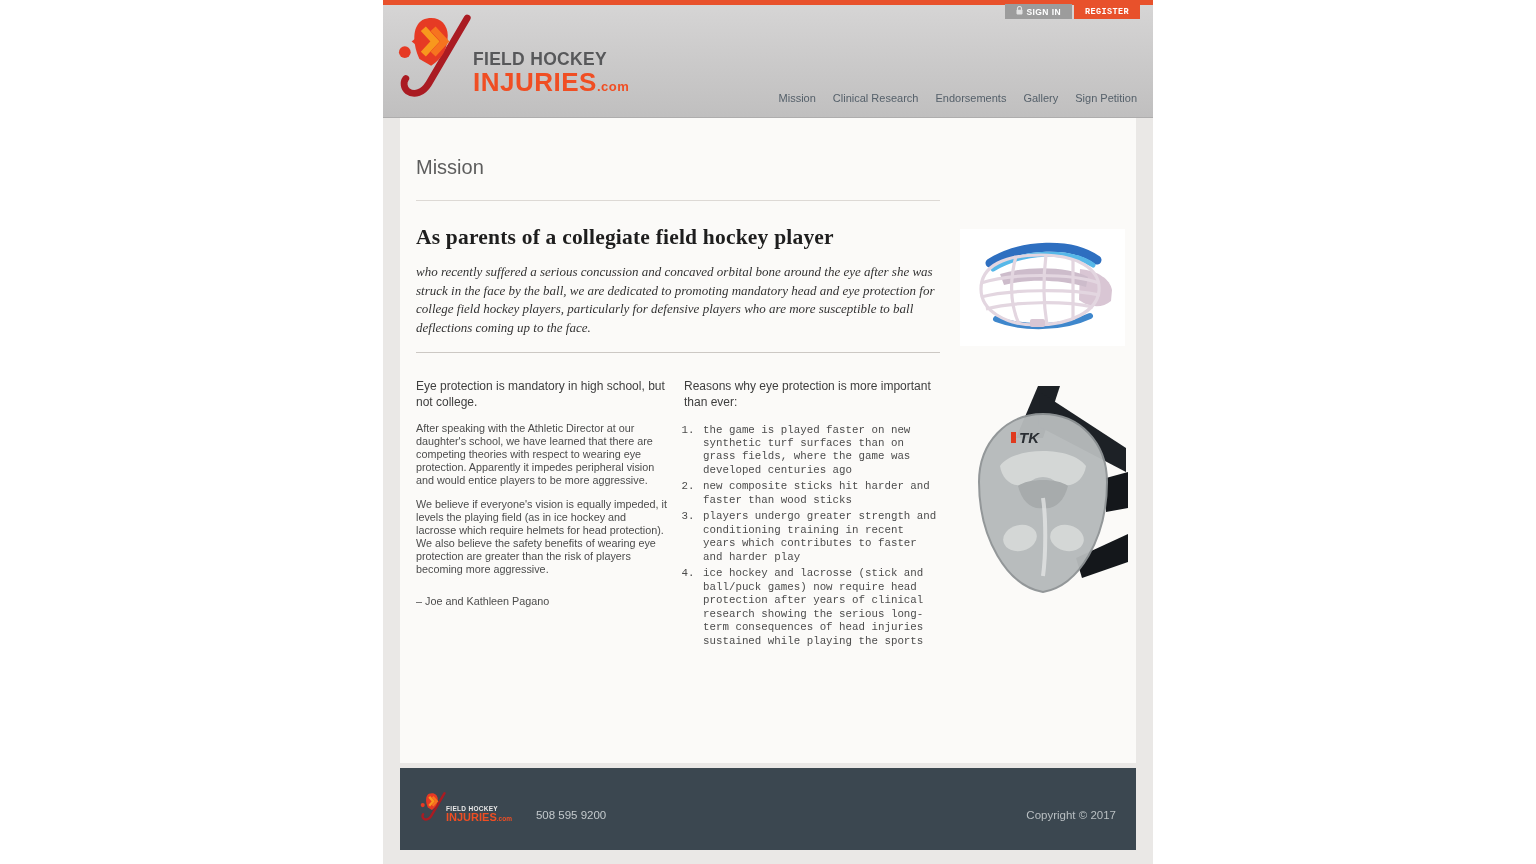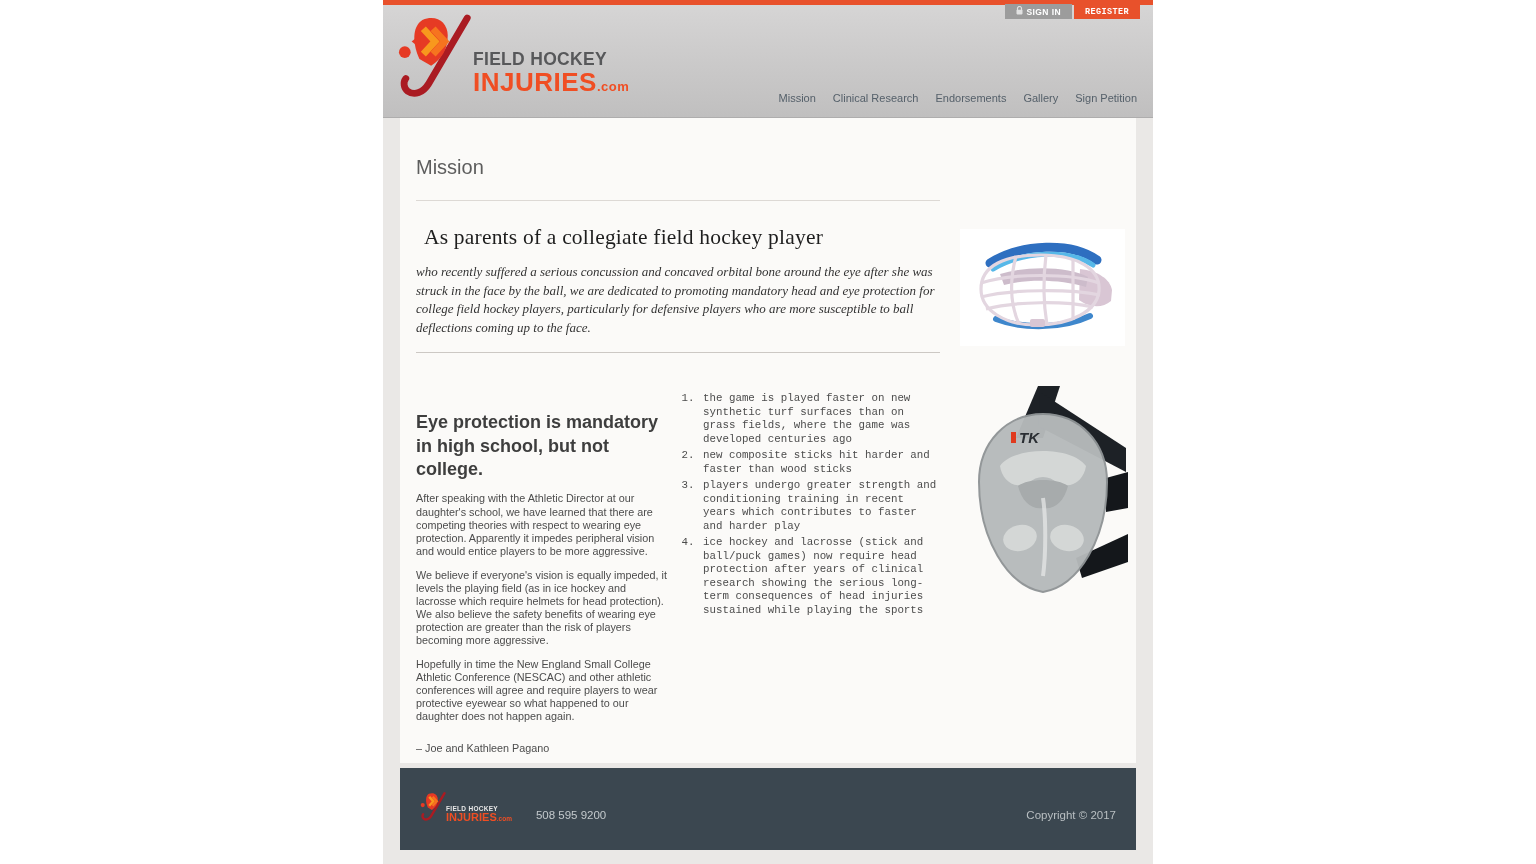--- a/index.html
+++ b/index.html
@@ -29,28 +29,28 @@
 
   
   .body-bg { background:#eae8e6; padding:0 17px 14px 17px; }
   .card { background:#fbfaf8; height:645px; padding:30px 12px 0 16px; margin-bottom:5px; }
   h1.page-title { font-size:20px; font-weight:400; color:#5d5d5d; margin-top:8px; }
   .divider { border:none; border-top:1px solid #ddd9d5; width:524px; margin-top:21px; }
   .divider2 { border:none; border-top:1px solid #ccc8c4; width:524px; margin-top:15px; }
 
   .main-row { display:flex; margin-top:24px; }
   .text-area { width:524px; }
-  h2.serif-head { font-family:"Liberation Serif", serif; font-size:21.5px; font-weight:400;
-                  color:#1e1e1e; letter-spacing:.2px;margin-left:8px; }
+  h2.serif-head { font-family:"Liberation Serif", serif; font-size:21.5px; font-weight:700;
+                  color:#1e1e1e; letter-spacing:.2px; }
   p.lede { font-family:"Liberation Serif", serif; font-style:italic; font-size:13px;
            line-height:1.43; color:#333; margin-top:13px; }
   .cols { display:flex; margin-top:26px; }
   .col-left { width:252px; margin-right:16px; }
   .col-right { width:256px; }
-  h3.col-head { font-size:18px; font-weight:700; color:#3e3e3e; line-height:1.3;margin-top:32px; }
+  h3.col-head { font-size:12px; font-weight:400; color:#3e3e3e; line-height:1.3; }
   .col-left p { font-size:10.8px; line-height:1.21; color:#4c4c4c; margin-top:11px; }
   p.signature { margin-top:19px; }
   .col-right ol { margin-top:13px; padding-left:17px;font-family:Liberation Mono, monospace; }
   .col-right li { font-size:10.8px; line-height:1.25; color:#4c4c4c; margin-bottom:3px; padding-left:2px; }
 
   .images-col { width:172px; margin-left:20px; }
   .goggles-box { width:165px; height:117px; background:#ffffff; margin-top:4px; }
   .mask-box { width:170px; height:215px; margin-top:40px; margin-left:-2px;text-align:center; }
 
   
@@ -122,24 +122,24 @@
         <div class="text-area">
           <h2 class="serif-head">As parents of a collegiate field hockey player</h2>
           <p class="lede">who recently suffered a serious concussion and concaved orbital bone around the eye after she was struck in the face by the ball, we are dedicated to promoting mandatory head and eye protection for college field hockey players, particularly for defensive players who are more susceptible to ball deflections coming up to the face.</p>
           <hr class="divider2">
 
           <div class="cols">
             <div class="col-left">
               <h3 class="col-head">Eye protection is mandatory in high school, but not college.</h3>
               <p>After speaking with the Athletic Director at our daughter's school, we have learned that there are competing theories with respect to wearing eye protection.  Apparently it impedes peripheral vision and would entice players to be more aggressive.</p>
               <p>We believe if everyone's vision is equally impeded, it levels the playing field (as in ice hockey and lacrosse which require helmets for head protection). We also believe the safety benefits of wearing eye protection are greater than the risk of players becoming more aggressive.</p>
-              <p>Hopefully in time the New England Small College Athletic Conference (NESCAC) and other athletic conferences will agree and require players to wear protective eyewear so what happened to our daughter does not happen again.</p>
               <p class="signature">– Joe and Kathleen Pagano</p>
             </div>
             <div class="col-right">
+              <h3 class="col-head">Reasons why eye protection is more important than ever:</h3>
               <ol>
                 <li>the game is played faster on new synthetic turf surfaces than on grass fields, where the game was developed centuries ago</li>
                 <li>new composite sticks hit harder and faster than wood sticks</li>
                 <li>players undergo greater strength and conditioning training in recent years which contributes to faster and harder play</li>
                 <li>ice hockey and lacrosse (stick and ball/puck games) now require head protection after years of clinical research showing  the serious long-term consequences of head injuries sustained while playing the sports</li>
               </ol>
             </div>
           </div>
         </div>
 

